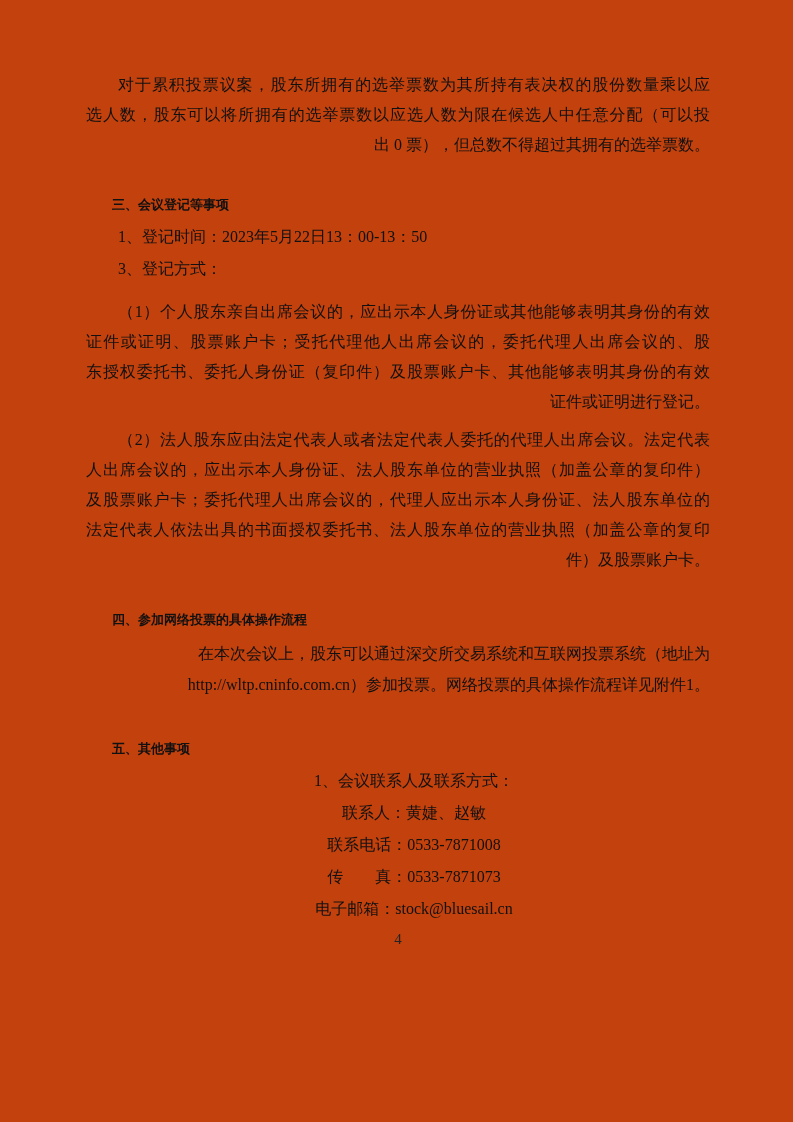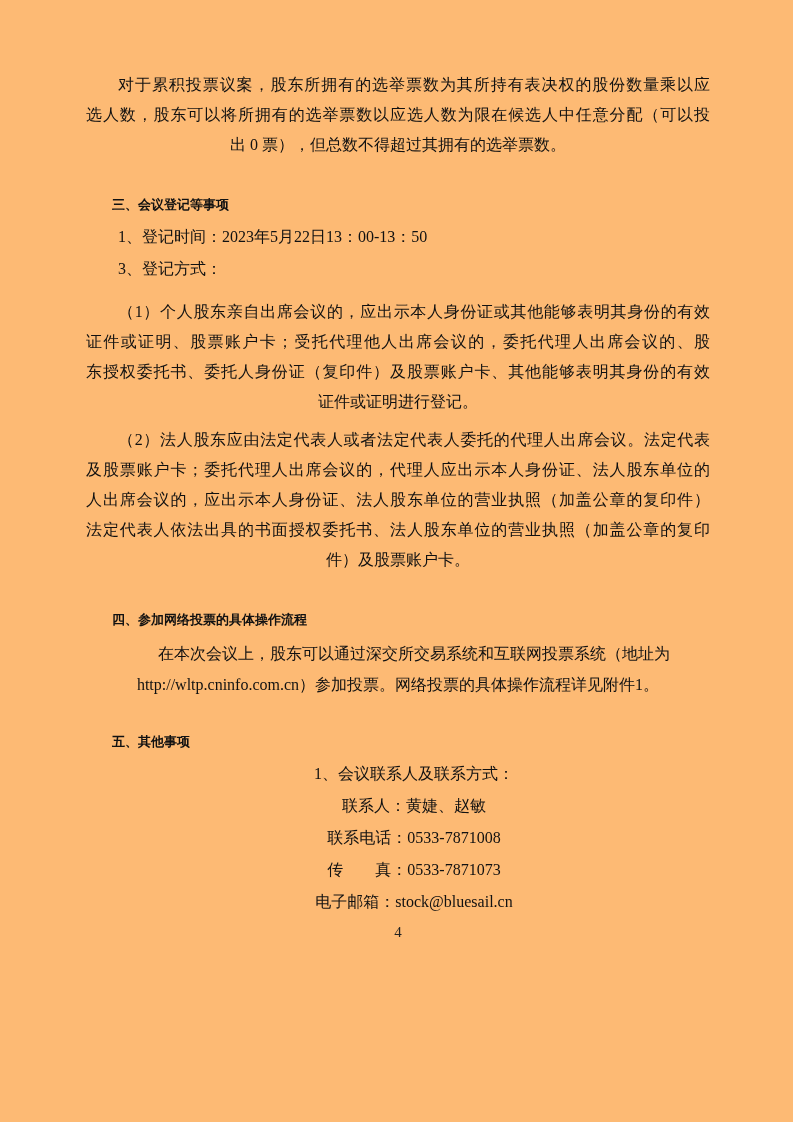--- a/index.html
+++ b/index.html
@@ -6,51 +6,51 @@
   html, body {
     margin: 0;
     padding: 0;
     background: #ffffff;
   }
   .page {
     position: relative;
     width: 793px;
     height: 1122px;
     margin: 0 auto;
-    background: #fdba74;
+    background: #c2410c;
     color: #111111;
     font-family: "Liberation Serif", "DejaVu Serif", serif;
     font-size: 16px;
     padding: 70px 83px 0 86px;
     overflow: hidden;
   }
   .line {
     line-height: 30px;
-    text-align: center;
+    text-align: right;
   }
   
   .line.fill {
     text-align: justify;
     text-align-last: justify;
   }
   
   .line.indent {
     text-indent: 2em;
   }
   .para { margin: 0 0 6px 0; }
   .para-gap { margin-top: 8px; }
   .heading {
     font-weight: 700;
     font-size: 13px;
     line-height: 33px;
     text-indent: 2em;
     margin: 0;
   }
   .heading.gap-lg { margin-top: 28px; }
-  .heading.gap-md { margin-top: 25px; }
+  .heading.gap-md { margin-top: 32px; }
   .item-line {
     line-height: 32px;
     text-indent: 2em;
   }
   .online-para .line { line-height: 31px; }
   .contact-block { margin: 0; text-align: center; }
   .page-number {
     margin-top: 4px;
     text-align: center;
     font-size: 15px;
@@ -76,22 +76,22 @@
 
   <div class="para" style="margin-top:12px;">
     <div class="line indent fill">（1）个人股东亲自出席会议的，应出示本人身份证或其他能够表明其身份的有效</div>
     <div class="line fill">证件或证明、股票账户卡；受托代理他人出席会议的，委托代理人出席会议的、股</div>
     <div class="line fill">东授权委托书、委托人身份证（复印件）及股票账户卡、其他能够表明其身份的有效</div>
     <div class="line">证件或证明进行登记。</div>
   </div>
 
   <div class="para para-gap">
     <div class="line indent fill">（2）法人股东应由法定代表人或者法定代表人委托的代理人出席会议。法定代表</div>
+    <div class="line fill">人出席会议的，应出示本人身份证、法人股东单位的营业执照（加盖公章的复印件）</div>
     <div class="line fill">及股票账户卡；委托代理人出席会议的，代理人应出示本人身份证、法人股东单位的</div>
-    <div class="line fill">人出席会议的，应出示本人身份证、法人股东单位的营业执照（加盖公章的复印件）</div>
     <div class="line fill">法定代表人依法出具的书面授权委托书、法人股东单位的营业执照（加盖公章的复印</div>
     <div class="line">件）及股票账户卡。</div>
   </div>
 
   <div class="heading gap-lg">四、参加网络投票的具体操作流程</div>
   <div class="para online-para" style="margin-top:2px;">
     <div class="line indent">在本次会议上，股东可以通过深交所交易系统和互联网投票系统（地址为</div>
     <div class="line">http://wltp.cninfo.com.cn）参加投票。网络投票的具体操作流程详见附件1。</div>
   </div>
 

